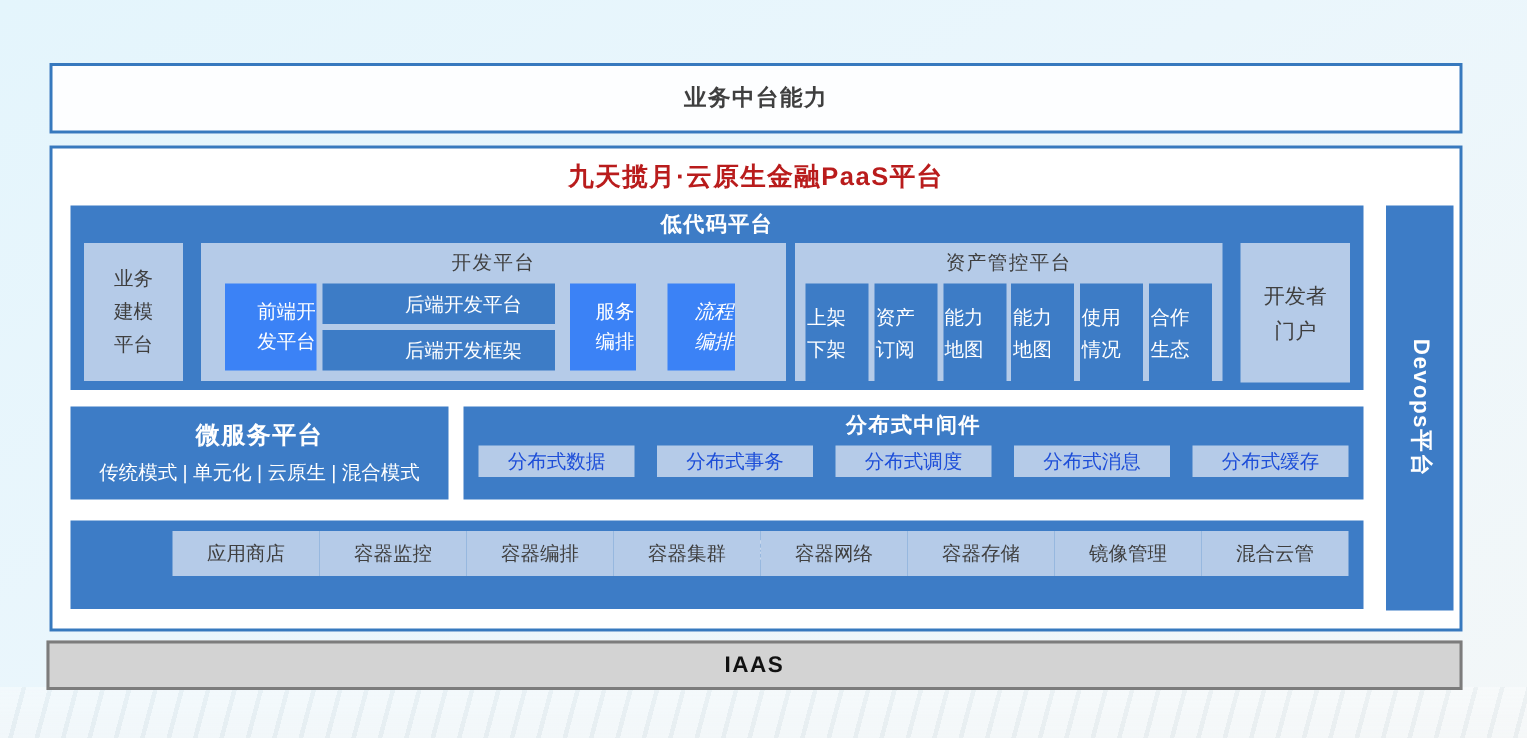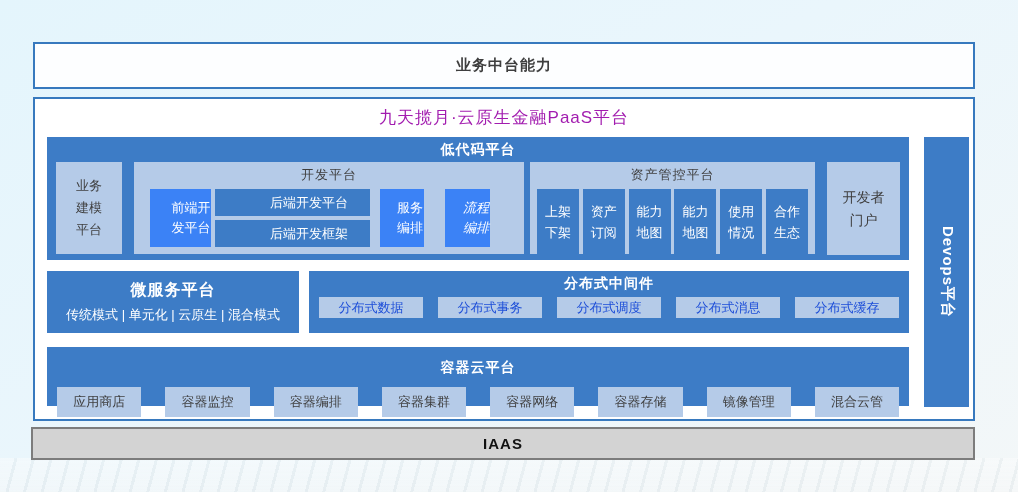--- a/index.html
+++ b/index.html
@@ -30,21 +30,21 @@
     left: 33px; top: 42px; width: 942px; height: 47px;
     display: flex; align-items: center; justify-content: center;
     font-size: 15px; font-weight: bold; color: #3f3f3f; letter-spacing: 1px;
   }
   #main-box {
     left: 33px; top: 97px; width: 942px; height: 324px;
     background: #ffffff;
   }
   #main-title {
     position: absolute; left: 0; top: 7px; width: 100%;
-    text-align: center; font-size: 17px; font-weight: normal; color: #a21caf;
+    text-align: center; font-size: 17px; font-weight: bold; color: #b91c1c;
     letter-spacing: 1px;
   }
   .panel-dark { position: absolute; background: #3d7cc6; }
   .panel-light { position: absolute; background: #b5cbe8; }
   .panel-title-light {
     position: absolute; left: 0; top: 0; width: 100%;
     text-align: center; font-size: 14px; font-weight: bold; color: #ffffff;
     padding-top: 4px; letter-spacing: 1px;
   }
   .panel-title-dark {
@@ -77,21 +77,21 @@
   .backend-box + .backend-box { margin-top: 4px; }
   #service-box { left: 246px; top: 27px; width: 44px; height: 58px; }
   #process-box { left: 311px; top: 27px; width: 45px; height: 58px; font-style: italic; }
   #asset-panel { left: 483px; top: 25px; width: 285px; height: 92px; }
   #asset-items {
     position: absolute; left: 0; top: 27px; width: 100%; height: 58px;
     display: flex; justify-content: space-between; padding: 0 7px;
   }
   .asset-box {
     position: relative; width: 42px; height: 66px; background: #3d7cc6; color: #fff;
-    display: flex; align-items: center; justify-content: center;
+    display: flex; align-items: center; justify-content: flex-start;
     text-align: center; font-size: 13px; line-height: 21px;
   }
   #dev-portal { left: 780px; top: 25px; width: 73px; height: 93px; }
 
   
   #microservice { left: 12px; top: 172px; width: 252px; height: 62px; text-align: center; color: #fff; }
   #microservice-title { font-size: 16px; font-weight: bold; margin-top: 9px; letter-spacing: 1px; }
   #microservice-subtitle { font-size: 13px; margin-top: 5px; }
   #middleware { left: 274px; top: 172px; width: 600px; height: 62px; }
   #middleware-items {
@@ -100,22 +100,22 @@
   }
   .mw-box {
     position: relative; width: 104px; height: 21px; background: #b5cbe8; color: #1d4ed8;
     display: flex; align-items: center; justify-content: center; font-size: 13px;
   }
 
   
   #container-cloud { left: 12px; top: 248px; width: 862px; height: 59px; }
   #container-cloud .panel-title-light { padding-top: 12px; }
   #cc-items {
-    position: absolute; left: 0; top: 40px; width: 100%;
-    display: flex; justify-content: flex-start; padding: 0 10px; gap: 24px;
+    position: absolute; left: 0; top: 7px; width: 100%;
+    display: flex; justify-content: flex-end; padding: 0 10px;
   }
   .cc-box {
     position: relative; width: 98px; height: 30px; background: #b5cbe8; color: #3f3f3f;
     display: flex; align-items: center; justify-content: center; font-size: 13px;
   }
 
   
   #devops { left: 889px; top: 38px; width: 45px; height: 270px; }
   #devops-label {
     position: absolute; top: 50%; left: 50%;

